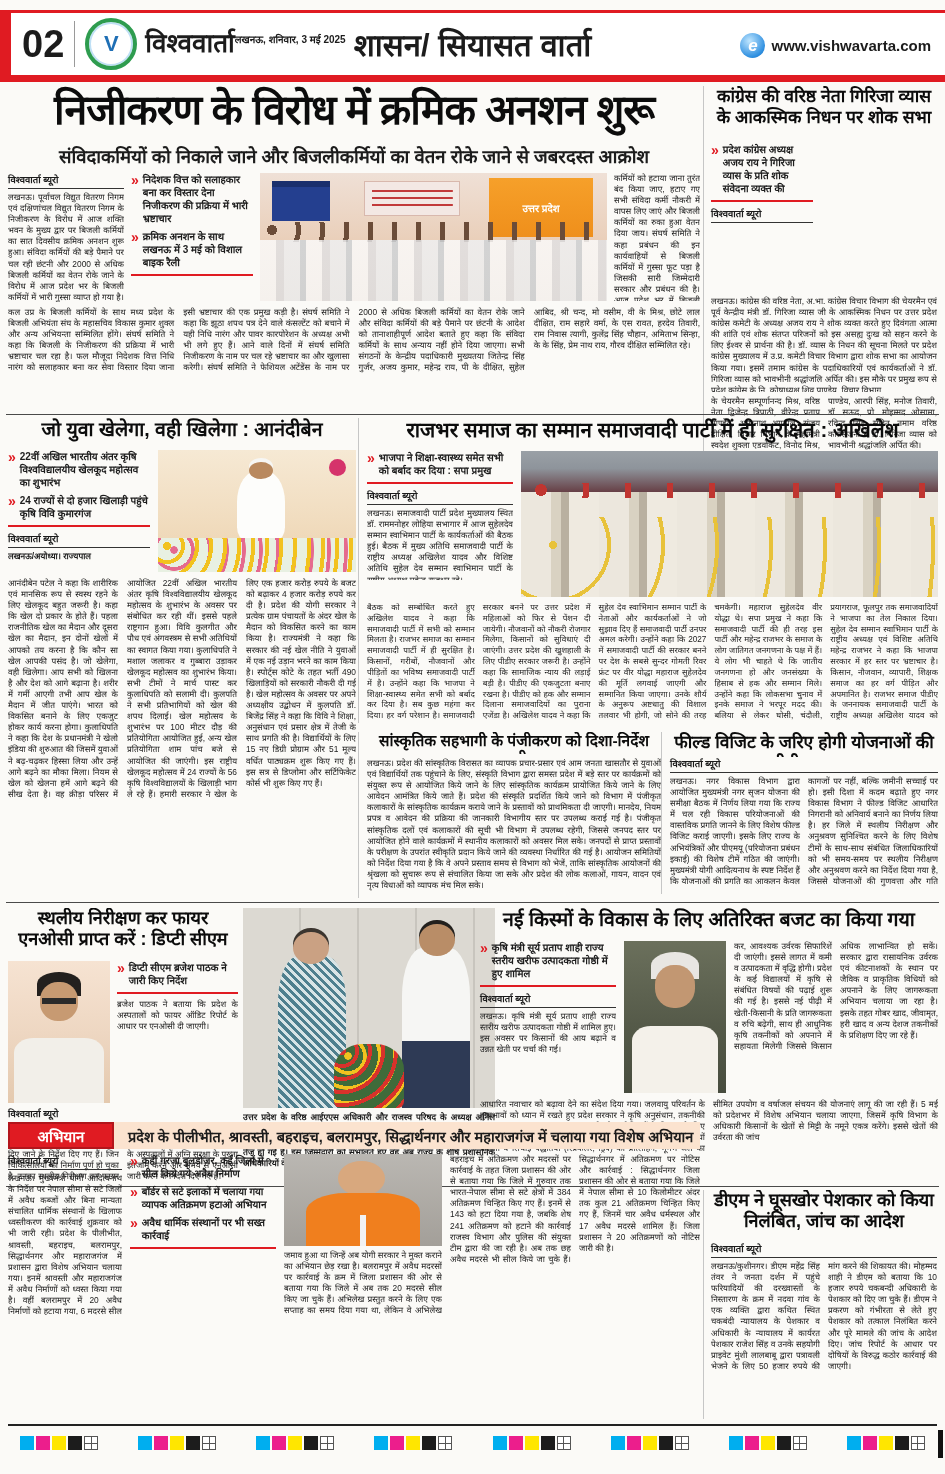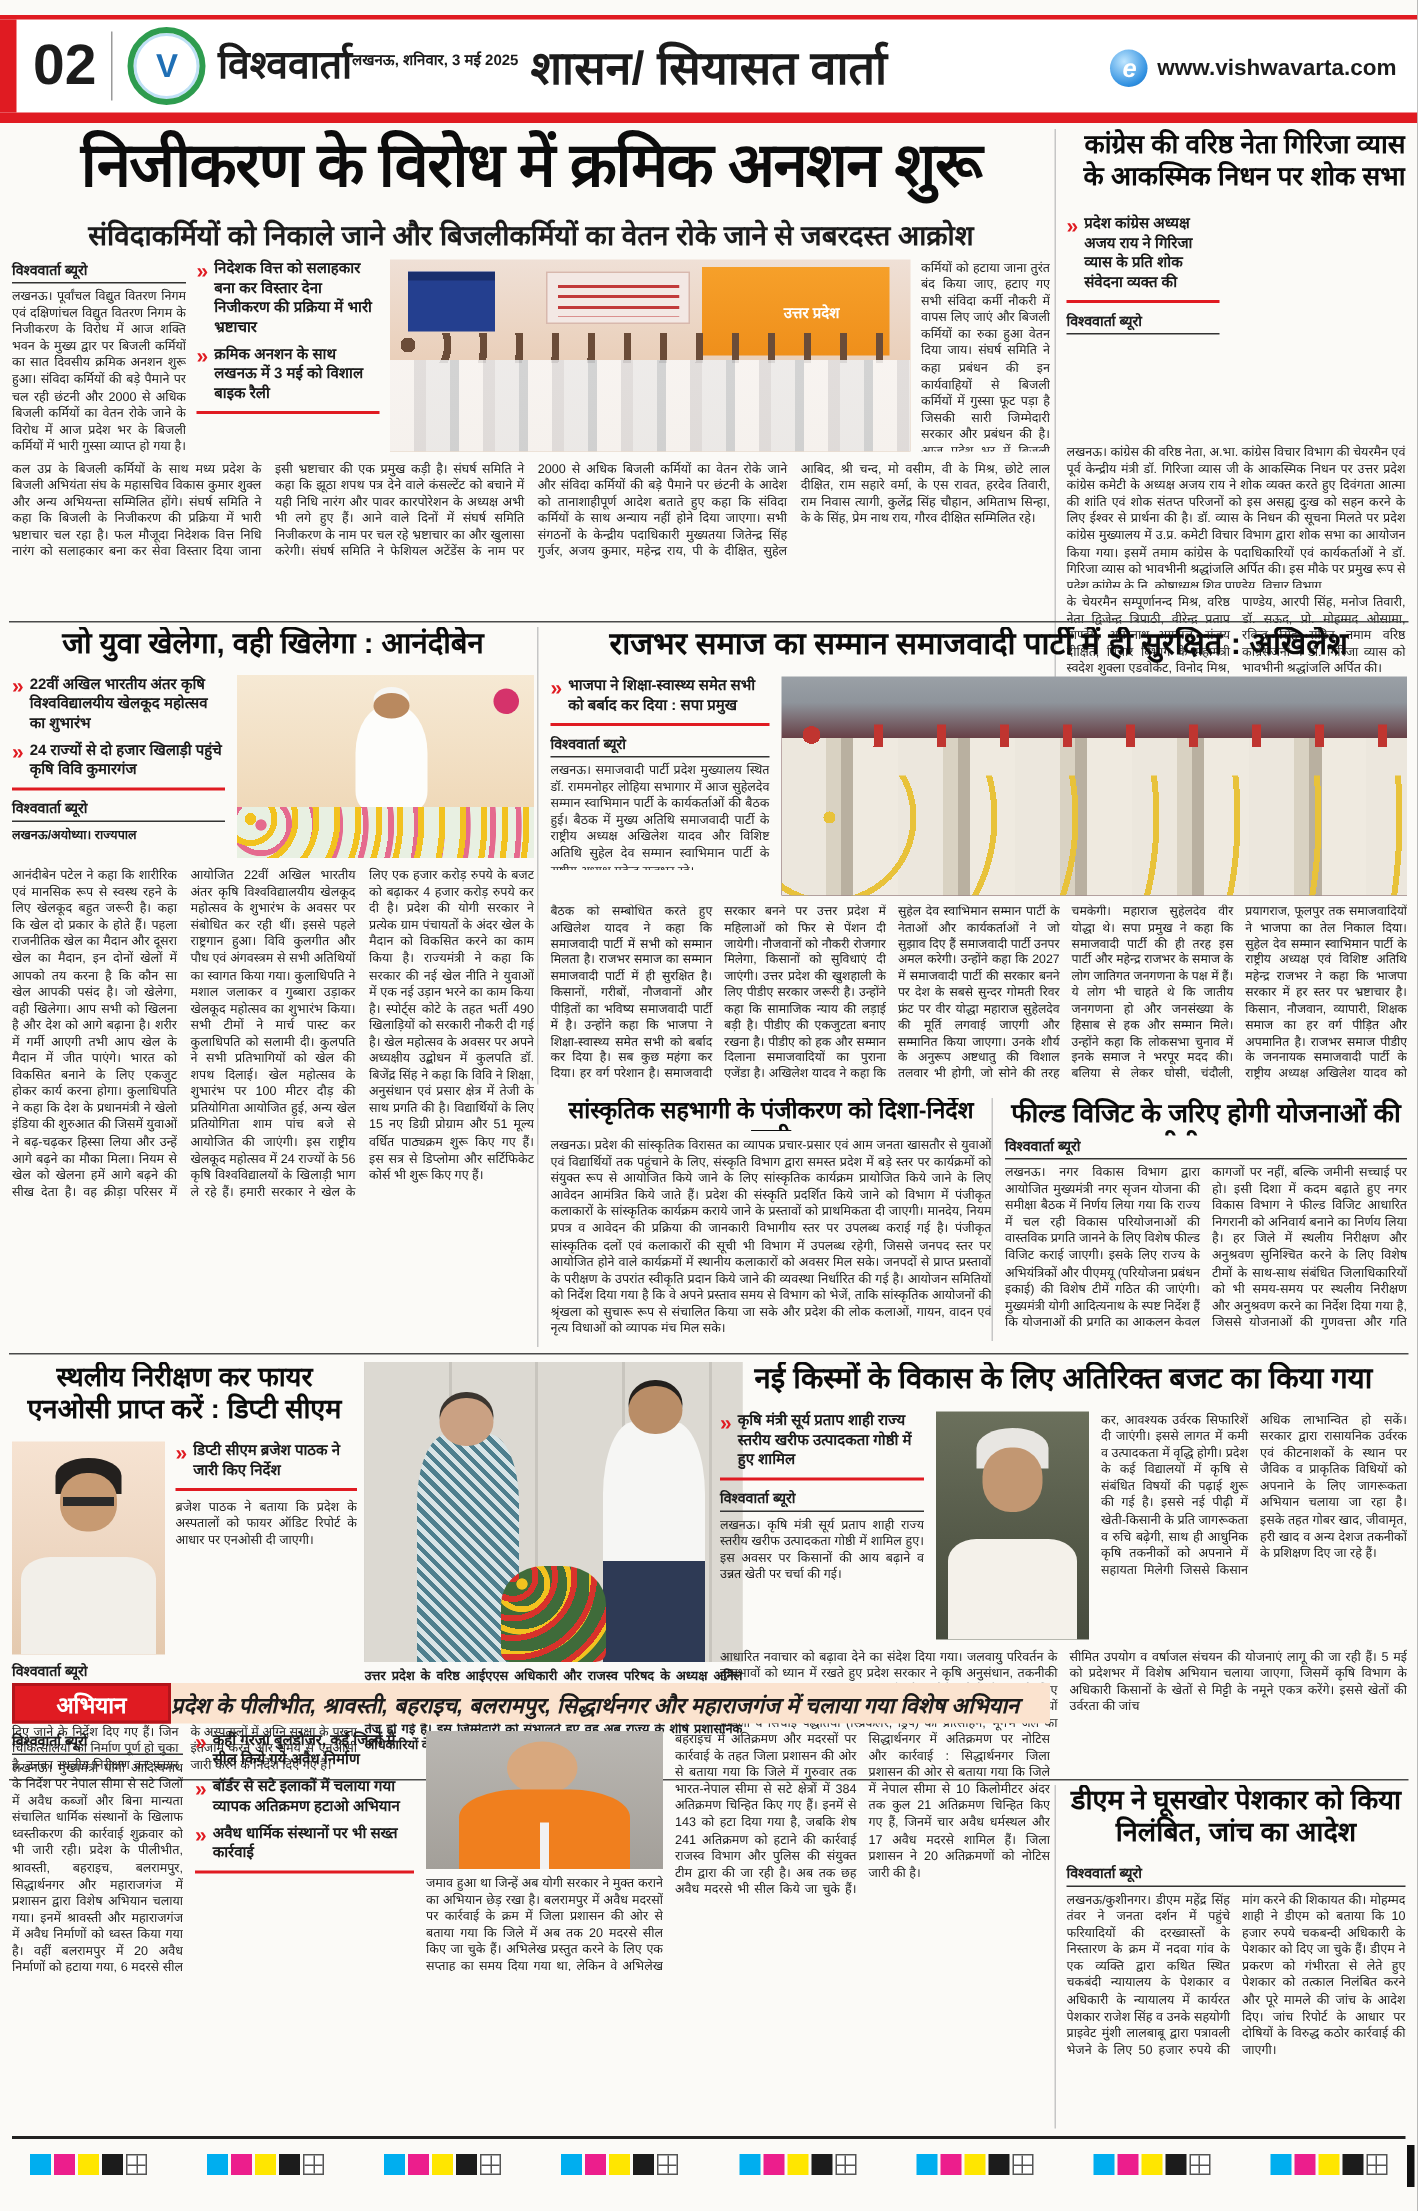--- a/index.html
+++ b/index.html
@@ -42,21 +42,21 @@
   .ms-headline{font-size:41px;height:54px;letter-spacing:-1px;}
   .ms-sub{font-size:18.5px;font-weight:700;text-align:center;height:25px;overflow:hidden;margin-top:3px;}
   .ms-row{display:flex;gap:7px;margin-top:5px;height:128px;}
   .ms-col1{width:116px;}
   .ms-bullets{width:122px;}
   .ms-photo{flex:1;background:linear-gradient(180deg,#efe0d6,#e9cdb6 60%,#d9bda3);}
   .ms-side{width:86px;}
   .ms-body{margin-top:6px;height:102px;column-count:4;column-gap:9px;}
   
   .congress{position:absolute;left:703px;top:86px;width:234px;padding-left:7px;box-sizing:border-box;}
-  .cg-headline{font-size:17.5px;height:52px;text-align:right;}
+  .cg-headline{font-size:17.5px;height:52px;}
   .cg-row{display:flex;gap:6px;margin-top:5px;height:150px;}
   .cg-left{width:102px;}
   .cg-photo{width:120px;height:150px;background:linear-gradient(180deg,#f1ead8,#e8dfc6 55%,#ddd2b4);}
   .cg-body{margin-top:4px;height:116px;column-count:2;column-gap:8px;}
   
   .sports{position:absolute;left:8px;top:418px;width:348px;}
   .sp-headline{font-size:19.5px;height:26px;}
   .sp-row{display:flex;gap:8px;margin-top:6px;height:122px;}
   .sp-left{width:142px;}
   .sp-photo{flex:1;background:linear-gradient(180deg,#f6e9d4 0%,#f1ddc0 55%,#ecd2ae);}
@@ -88,22 +88,22 @@
   .cr-row{display:flex;gap:8px;margin-top:6px;height:152px;}
   .cr-left{width:136px;}
   .cr-photo{width:102px;background:linear-gradient(180deg,#6b705c 0%,#555a49 55%,#474c3e);}
   .cr-cols{flex:1;column-count:2;column-gap:8px;}
   .cr-bottom{margin-top:6px;height:62px;column-count:2;column-gap:8px;}
   
   .campaign{position:absolute;left:8px;top:1122px;width:692px;}
   .kicker{display:flex;height:27px;}
   .kicker-label{background:#e01b22;border:2px solid #b3151b;color:#fff;font-weight:800;font-size:15px;
                 width:106px;display:flex;align-items:center;justify-content:center;box-sizing:border-box;}
-  .kicker-text{flex:1;background:#fbe3cf;display:flex;align-items:center;
-               font-size:14.5px;font-weight:700;overflow:hidden;white-space:nowrap;font-style:italic;}
+  .kicker-text{flex:1;background:#fbe3cf;display:flex;align-items:center;padding-left:14px;
+               font-size:14.5px;font-weight:700;overflow:hidden;white-space:nowrap;}
   .cp-headline{font-size:25px;height:33px;margin-top:4px;}
   .cp-row{display:flex;gap:8px;margin-top:5px;height:160px;}
   .cp-col1{width:114px;}
   .cp-bullets{width:146px;}
   .cp-mid{width:158px;display:flex;flex-direction:column;gap:4px;}
   .cp-photo{height:92px;background:linear-gradient(180deg,#bab7b2,#a39f99);}
   .cp-col4{flex:1;}
   .dm{position:absolute;left:703px;top:1190px;width:234px;padding-left:7px;box-sizing:border-box;}
   .dm-headline{font-size:18px;height:52px;}
   .dm-body{height:158px;column-count:2;column-gap:8px;}
@@ -155,21 +155,21 @@
           </div>
         <div class="bullet">
             <span class="chev">»</span>
             <span class="btxt">क्रमिक अनशन के साथ लखनऊ में 3 मई को विशाल बाइक रैली</span>
           </div>
         <div class="redline"></div>
       </div>
       <div class="photo ms-photo">
         <span class="pab" style="left:12px;top:8px;width:58px;height:40px;background:#243f8f;box-shadow:inset 0 6px 0 #1a2f6d;"></span>
         <span class="pab" style="left:30%;top:6%;width:27%;height:26%;background:#f3e8e4;border:1px solid #d8b8ad;background-image:repeating-linear-gradient(180deg,transparent 0 5px,#c23a3a 5px 7px);background-size:86% 80%;background-position:center;background-repeat:no-repeat;"></span>
-        <span class="pab ph-label" style="right:4%;top:4%;width:30%;height:46%;background:linear-gradient(#f6a02a,#ef8f1b);font-size:10px;display:flex;align-items:center;justify-content:center;padding-left:21px;">उत्तर प्रदेश</span>
+        <span class="pab ph-label" style="right:4%;top:4%;width:30%;height:46%;background:linear-gradient(#f6a02a,#ef8f1b);font-size:10px;display:flex;align-items:center;justify-content:center;">उत्तर प्रदेश</span>
         <span class="pab" style="left:0;top:38%;width:100%;height:16%;background:repeating-radial-gradient(circle at 12px 8px,#6b4c38 0 5px,rgba(0,0,0,0) 5px 24px);"></span>
         <span class="pab" style="left:0;bottom:0;width:100%;height:48%;background:repeating-linear-gradient(90deg,#fafafa 0 16px,#e0e0e2 16px 24px,#eef0f2 24px 40px,#cfd4d8 40px 46px);opacity:.85;"></span>
       </div>
       <div class="ms-side bodytxt">कर्मियों को हटाया जाना तुरंत बंद किया जाए, हटाए गए सभी संविदा कर्मी नौकरी में वापस लिए जाएं और बिजली कर्मियों का रुका हुआ वेतन दिया जाय। संघर्ष समिति ने कहा प्रबंधन की इन कार्यवाहियों से बिजली कर्मियों में गुस्सा फूट पड़ा है जिसकी सारी जिम्मेदारी सरकार और प्रबंधन की है। आज प्रदेश भर में बिजली कर्मचारियों ने सभी जनपदों और परियोजनाओं पर विरोध सभा की। विरोध सभा कल भी होगी। आज शक्ति भवन पर क्रमिक अनशन में के केंद्रीय पदाधिकारी अनशन पर बैठे।</div>
     </div>
     <div class="bodytxt ms-body">कल उप्र के बिजली कर्मियों के साथ मध्य प्रदेश के बिजली अभियंता संघ के महासचिव विकास कुमार शुक्ल और अन्य अभियन्ता सम्मिलित होंगे। संघर्ष समिति ने कहा कि बिजली के निजीकरण की प्रक्रिया में भारी भ्रष्टाचार चल रहा है। फल मौजूदा निदेशक वित्त निधि नारंग को सलाहकार बना कर सेवा विस्तार दिया जाना इसी भ्रष्टाचार की एक प्रमुख कड़ी है। संघर्ष समिति ने कहा कि झूठा शपथ पत्र देने वाले कंसल्टेंट को बचाने में यही निधि नारंग और पावर कारपोरेशन के अध्यक्ष अभी भी लगे हुए हैं। आने वाले दिनों में संघर्ष समिति निजीकरण के नाम पर चल रहे भ्रष्टाचार का और खुलासा करेगी। संघर्ष समिति ने फेशियल अटेंडेंस के नाम पर 2000 से अधिक बिजली कर्मियों का वेतन रोके जाने और संविदा कर्मियों की बड़े पैमाने पर छंटनी के आदेश को तानाशाहीपूर्ण आदेश बताते हुए कहा कि संविदा कर्मियों के साथ अन्याय नहीं होने दिया जाएगा। सभी संगठनों के केन्द्रीय पदाधिकारी मुख्यतया जितेन्द्र सिंह गुर्जर, अजय कुमार, महेन्द्र राय, पी के दीक्षित, सुहेल आबिद, श्री चन्द, मो वसीम, वी के मिश्र, छोटे लाल दीक्षित, राम सहारे वर्मा, के एस रावत, हरदेव तिवारी, राम निवास त्यागी, कुलेंद्र सिंह चौहान, अमिताभ सिन्हा, के के सिंह, प्रेम नाथ राय, गौरव दीक्षित सम्मिलित रहे।</div>
   </section>
 
   <aside class="congress vrule">
     <div class="headline cg-headline">कांग्रेस की वरिष्ठ नेता गिरिजा व्यास के आकस्मिक निधन पर शोक सभा</div>

